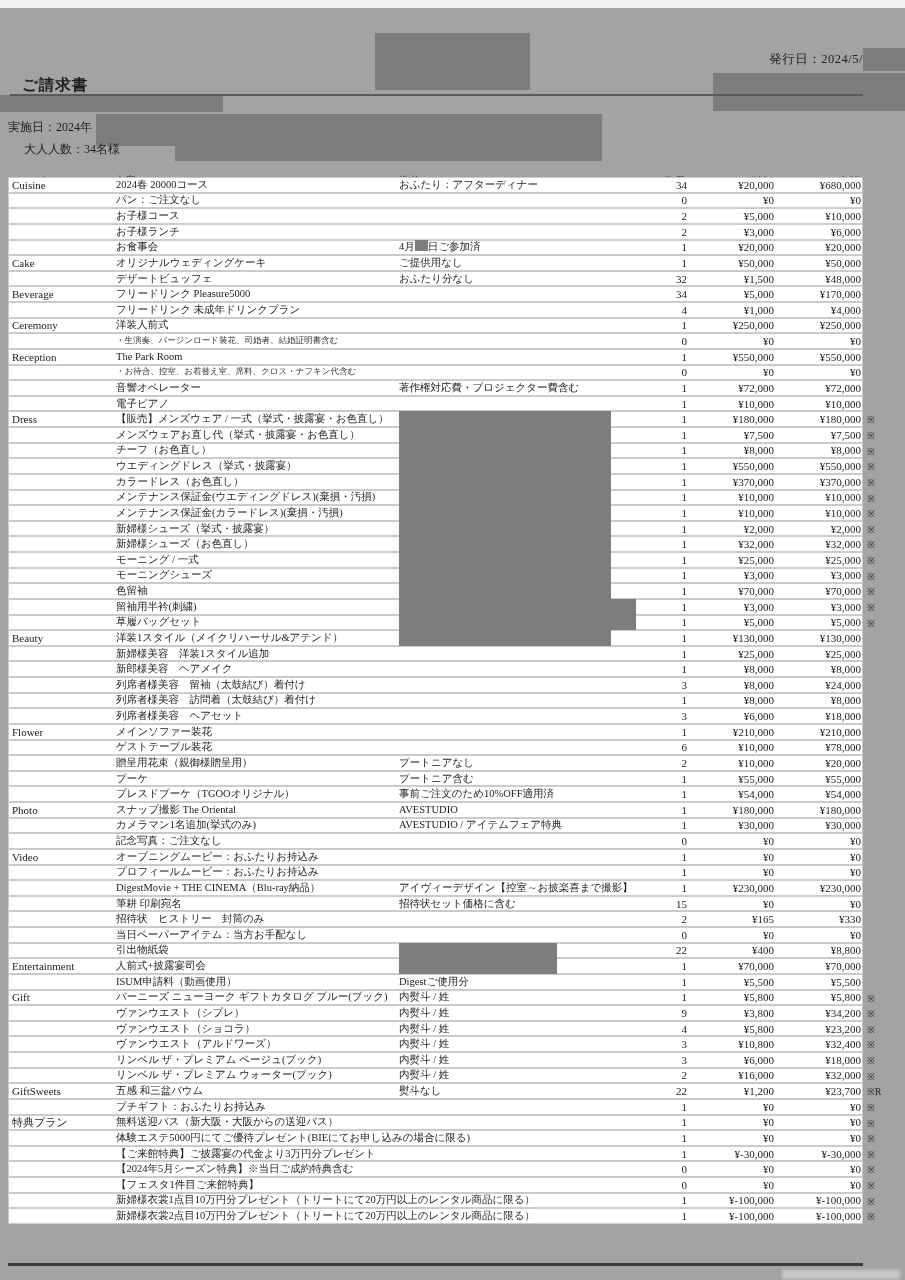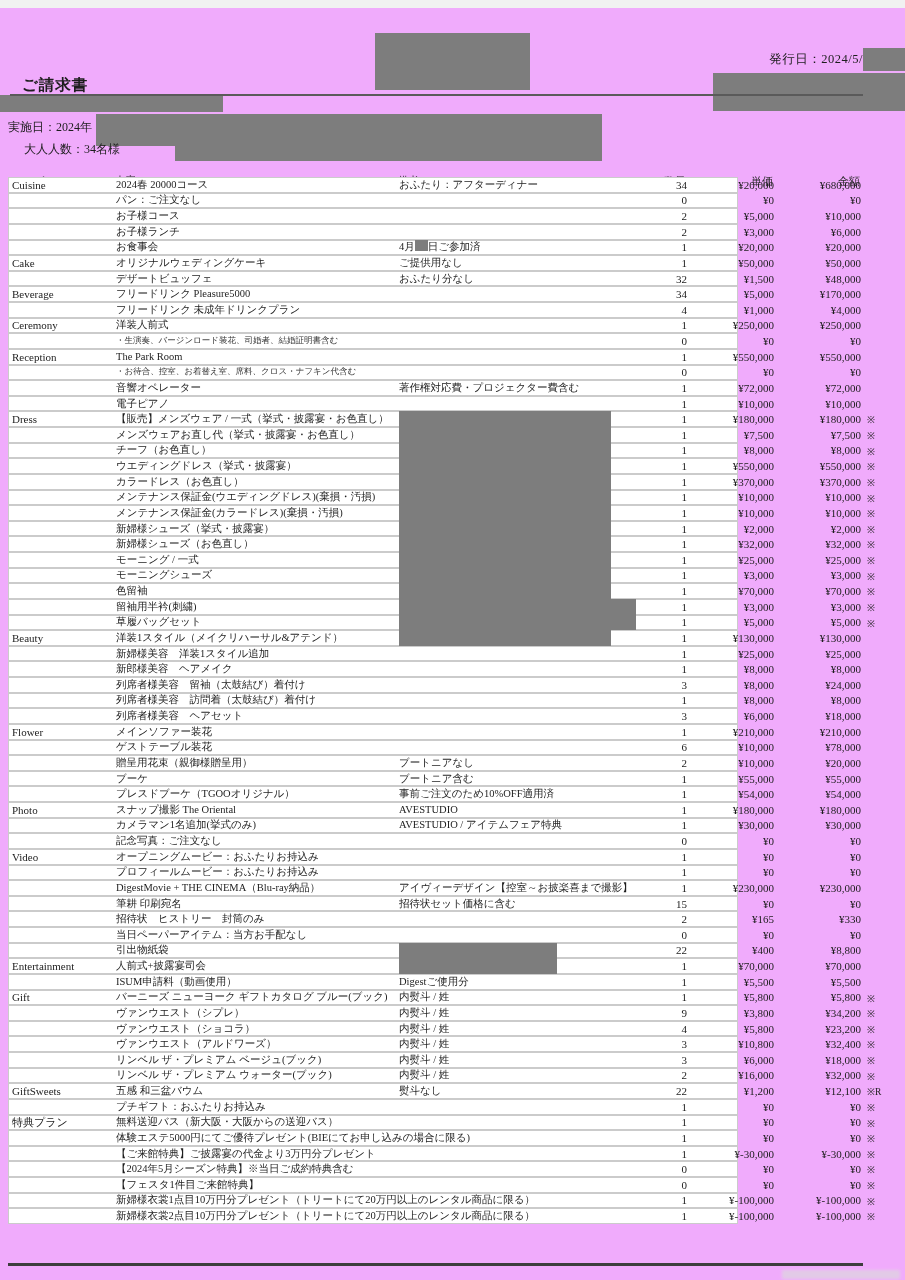--- a/index.html
+++ b/index.html
@@ -1,30 +1,30 @@
 <!DOCTYPE html>
 <html><head>
 <meta charset="utf-8">
 <style>
   html,body{margin:0;padding:0;background:#e9e9e9;}
-  .page{position:relative;width:905px;height:1280px;background:#f0abfc;overflow:hidden;
+  .page{position:relative;width:905px;height:1280px;background:#a3a3a3;overflow:hidden;
         font-family:"Liberation Serif","DejaVu Serif",serif;color:#1d1d1d;}
   .topstrip{position:absolute;top:0;left:0;width:905px;height:8px;background:#f1f1f1;}
   .redact{position:absolute;background:#7d7d7d;}
   .issue-line{position:absolute;top:48px;right:0;display:flex;align-items:center;
               font-size:12.5px;letter-spacing:.5px;}
   .issue-chip{display:inline-block;width:42px;height:23px;background:#7d7d7d;}
   .doc-title{position:absolute;left:22px;top:75px;font-size:15.5px;font-weight:bold;letter-spacing:1px;}
   .rule{position:absolute;left:10px;top:94px;width:853px;height:2px;background:#5a5a5a;}
   .meta1{position:absolute;left:8px;top:119px;font-size:12px;}
   .meta2{position:absolute;left:24px;top:141px;font-size:12px;}
 
   .thead{position:absolute;left:8px;top:163px;width:855px;display:flex;
          font-size:10.5px;color:#2a2a2a;white-space:nowrap;margin-top:11px;}
-  .rows{position:absolute;left:8px;top:177px;width:730px;}
+  .rows{position:absolute;left:8px;top:177px;width:855px;}
   .row{position:relative;height:15.63px;box-sizing:border-box;border:1px solid #cbcbcb;
        display:flex;align-items:center;font-size:10.5px;white-space:nowrap;background:#fff;}
   .cc{width:107px;flex:none;padding-left:3px;box-sizing:border-box;font-size:11px;overflow:visible;}
   .ci{width:283px;flex:none;overflow:visible;}
   .ci.sm{font-size:8.5px;color:#333;}
   .cn{width:230px;flex:none;overflow:visible;}
   .cq{width:58px;flex:none;text-align:right;font-size:11px;}
   .cu{width:87px;flex:none;text-align:right;font-size:11px;}
   .ca{width:88px;flex:none;text-align:right;font-size:11px;padding-right:1px;box-sizing:border-box;}
   .cm{position:absolute;left:858px;top:1px;font-size:9.5px;color:#222;}
@@ -566,21 +566,21 @@
         <span class="cu">¥16,000</span>
         <span class="ca">¥32,000</span>
         <span class="cm">※</span>
       </div>
       <div class="row">
         <span class="cc">GiftSweets</span>
         <span class="ci">五感 和三盆バウム</span>
         <span class="cn">熨斗なし</span>
         <span class="cq">22</span>
         <span class="cu">¥1,200</span>
-        <span class="ca">¥12,100</span>
+        <span class="ca">¥23,700</span>
         <span class="cm">※R</span>
       </div>
       <div class="row">
         <span class="cc"></span>
         <span class="ci">プチギフト：おふたりお持込み</span>
         <span class="cn"></span>
         <span class="cq">1</span>
         <span class="cu">¥0</span>
         <span class="ca">¥0</span>
         <span class="cm">※</span>

